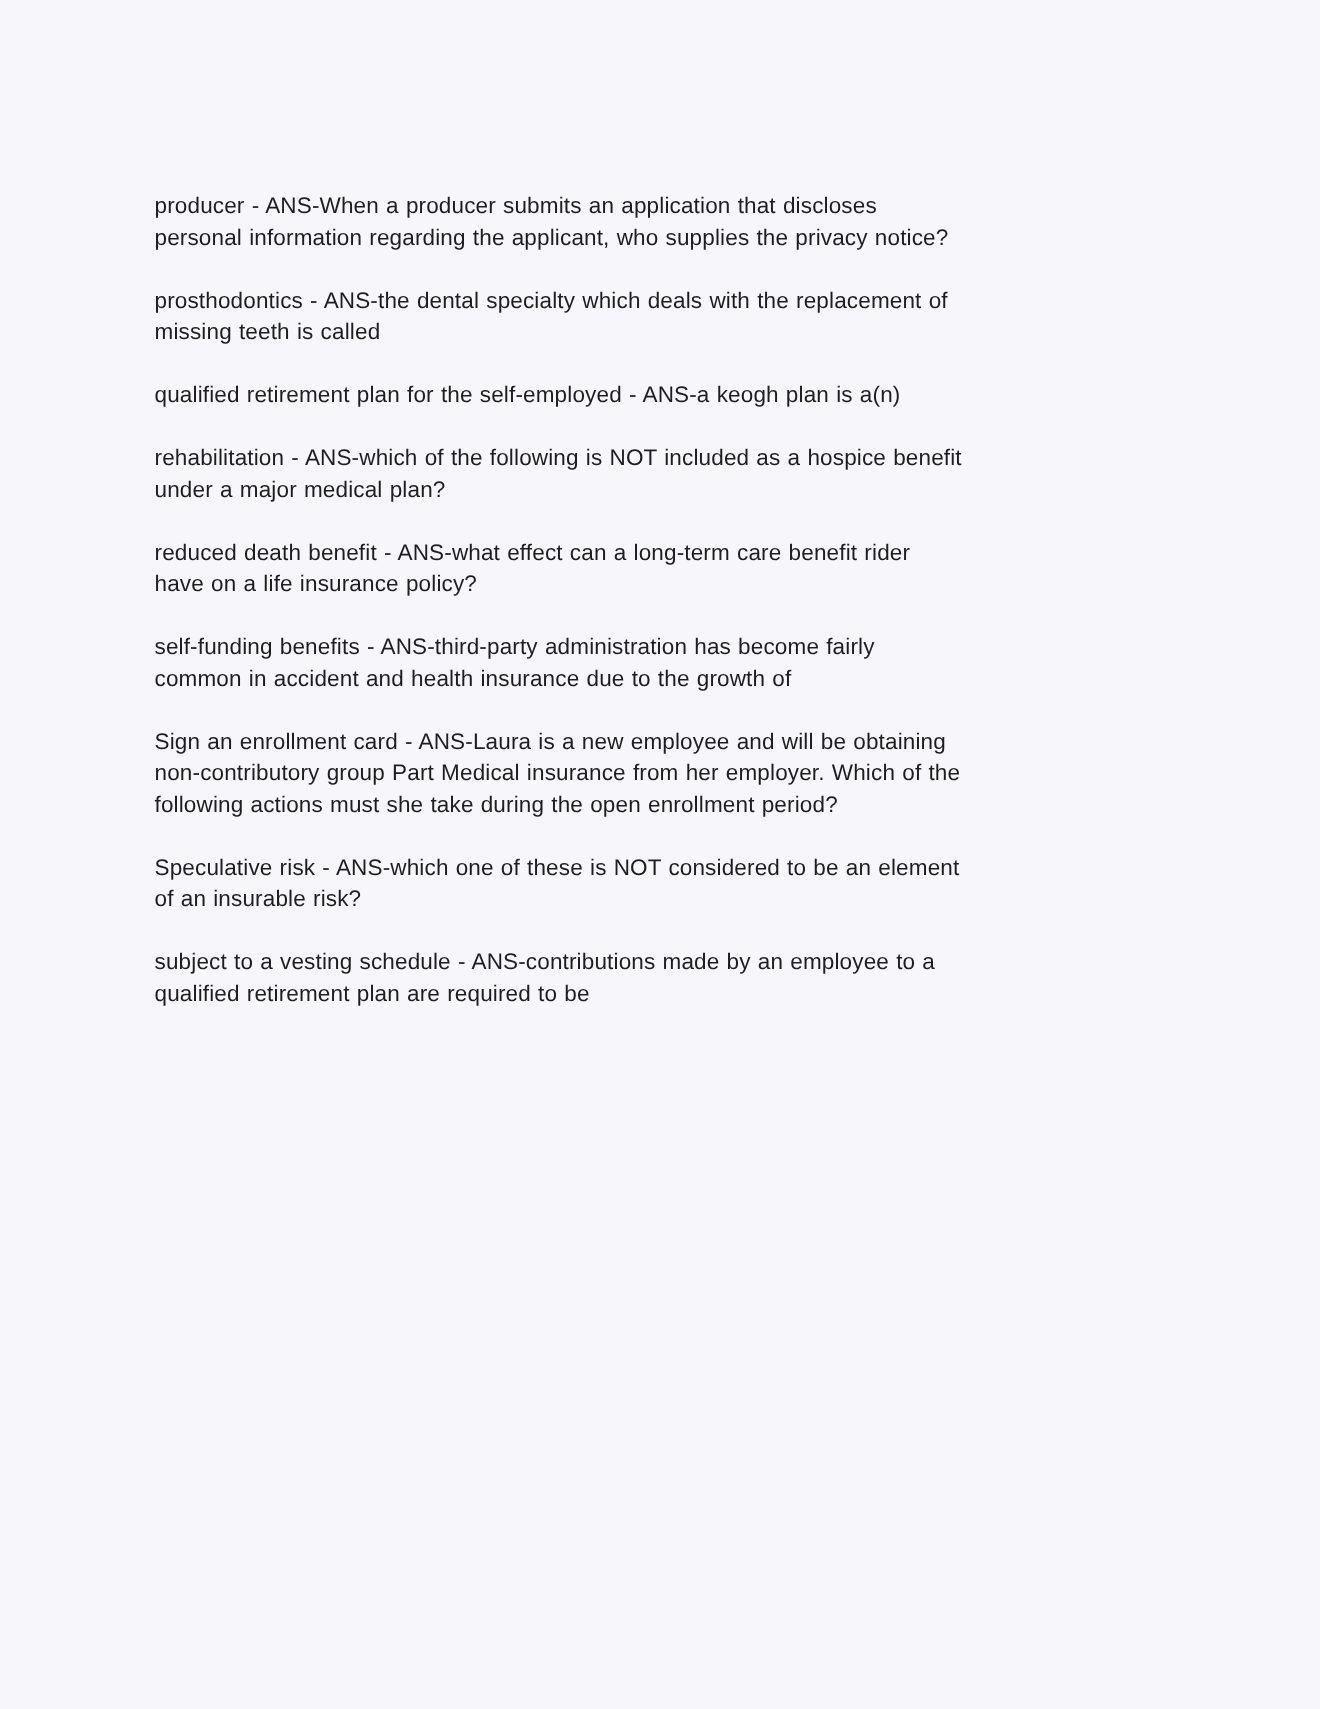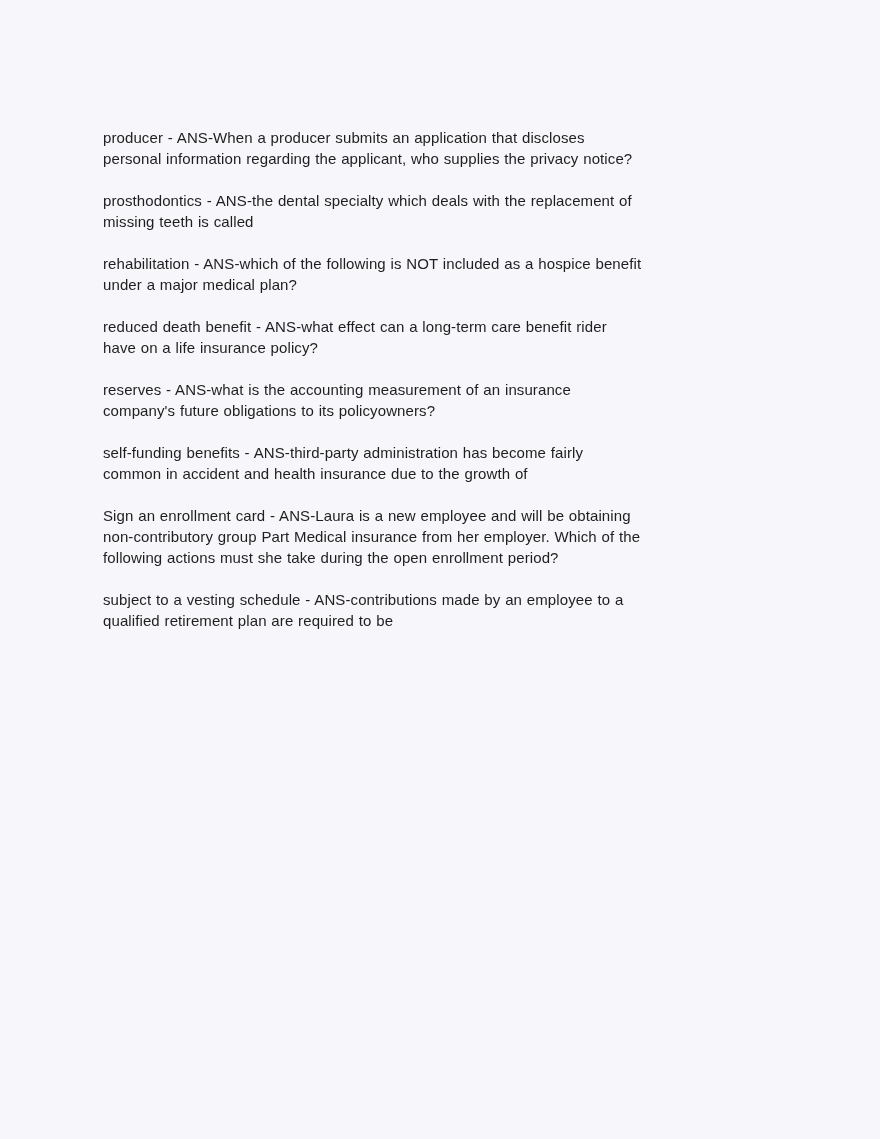--- a/index.html
+++ b/index.html
@@ -29,20 +29,21 @@
     word-spacing: 0.5px;
   }
 </style>
 </head>
 <body>
 
 <div class="page">
   <div class="doc-body" id="doc-body">
       <p>producer - ANS-When a producer submits an application that discloses personal information regarding the applicant, who supplies the privacy notice?</p>
       <p>prosthodontics - ANS-the dental specialty which deals with the replacement of missing teeth is called</p>
+      <p>qualified retirement plan for the self-employed - ANS-a keogh plan is a(n)</p>
       <p>rehabilitation - ANS-which of the following is NOT included as a hospice benefit under a major medical plan?</p>
       <p>reduced death benefit - ANS-what effect can a long-term care benefit rider have on a life insurance policy?</p>
-      <p>reserves - ANS-what is the accounting measurement of an insurance company's future obligations to its policyowners?</p>
       <p>self-funding benefits - ANS-third-party administration has become fairly common in accident and health insurance due to the growth of</p>
       <p>Sign an enrollment card - ANS-Laura is a new employee and will be obtaining non-contributory group Part Medical insurance from her employer. Which of the following actions must she take during the open enrollment period?</p>
+      <p>Speculative risk - ANS-which one of these is NOT considered to be an element of an insurable risk?</p>
       <p>subject to a vesting schedule - ANS-contributions made by an employee to a qualified retirement plan are required to be</p>
     </div>
 </div>
 
 </body></html>

